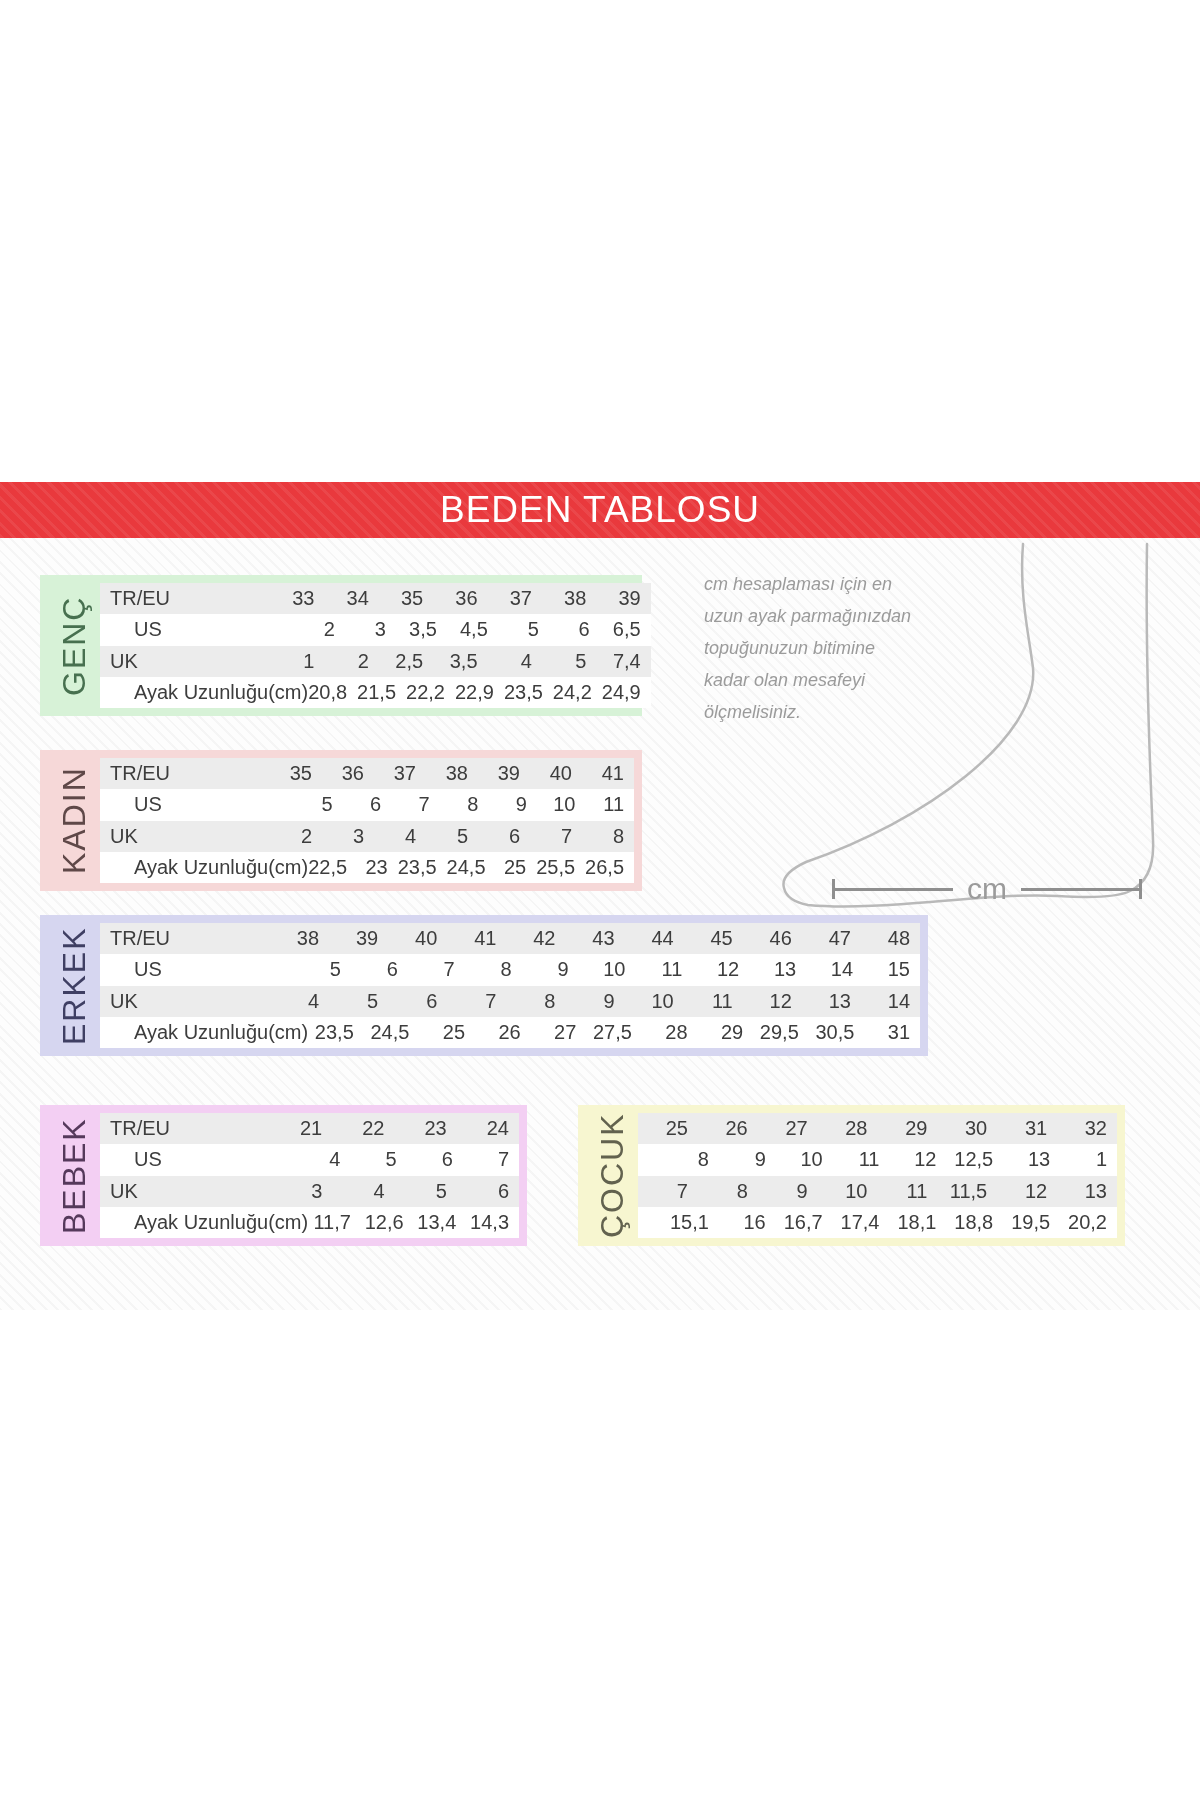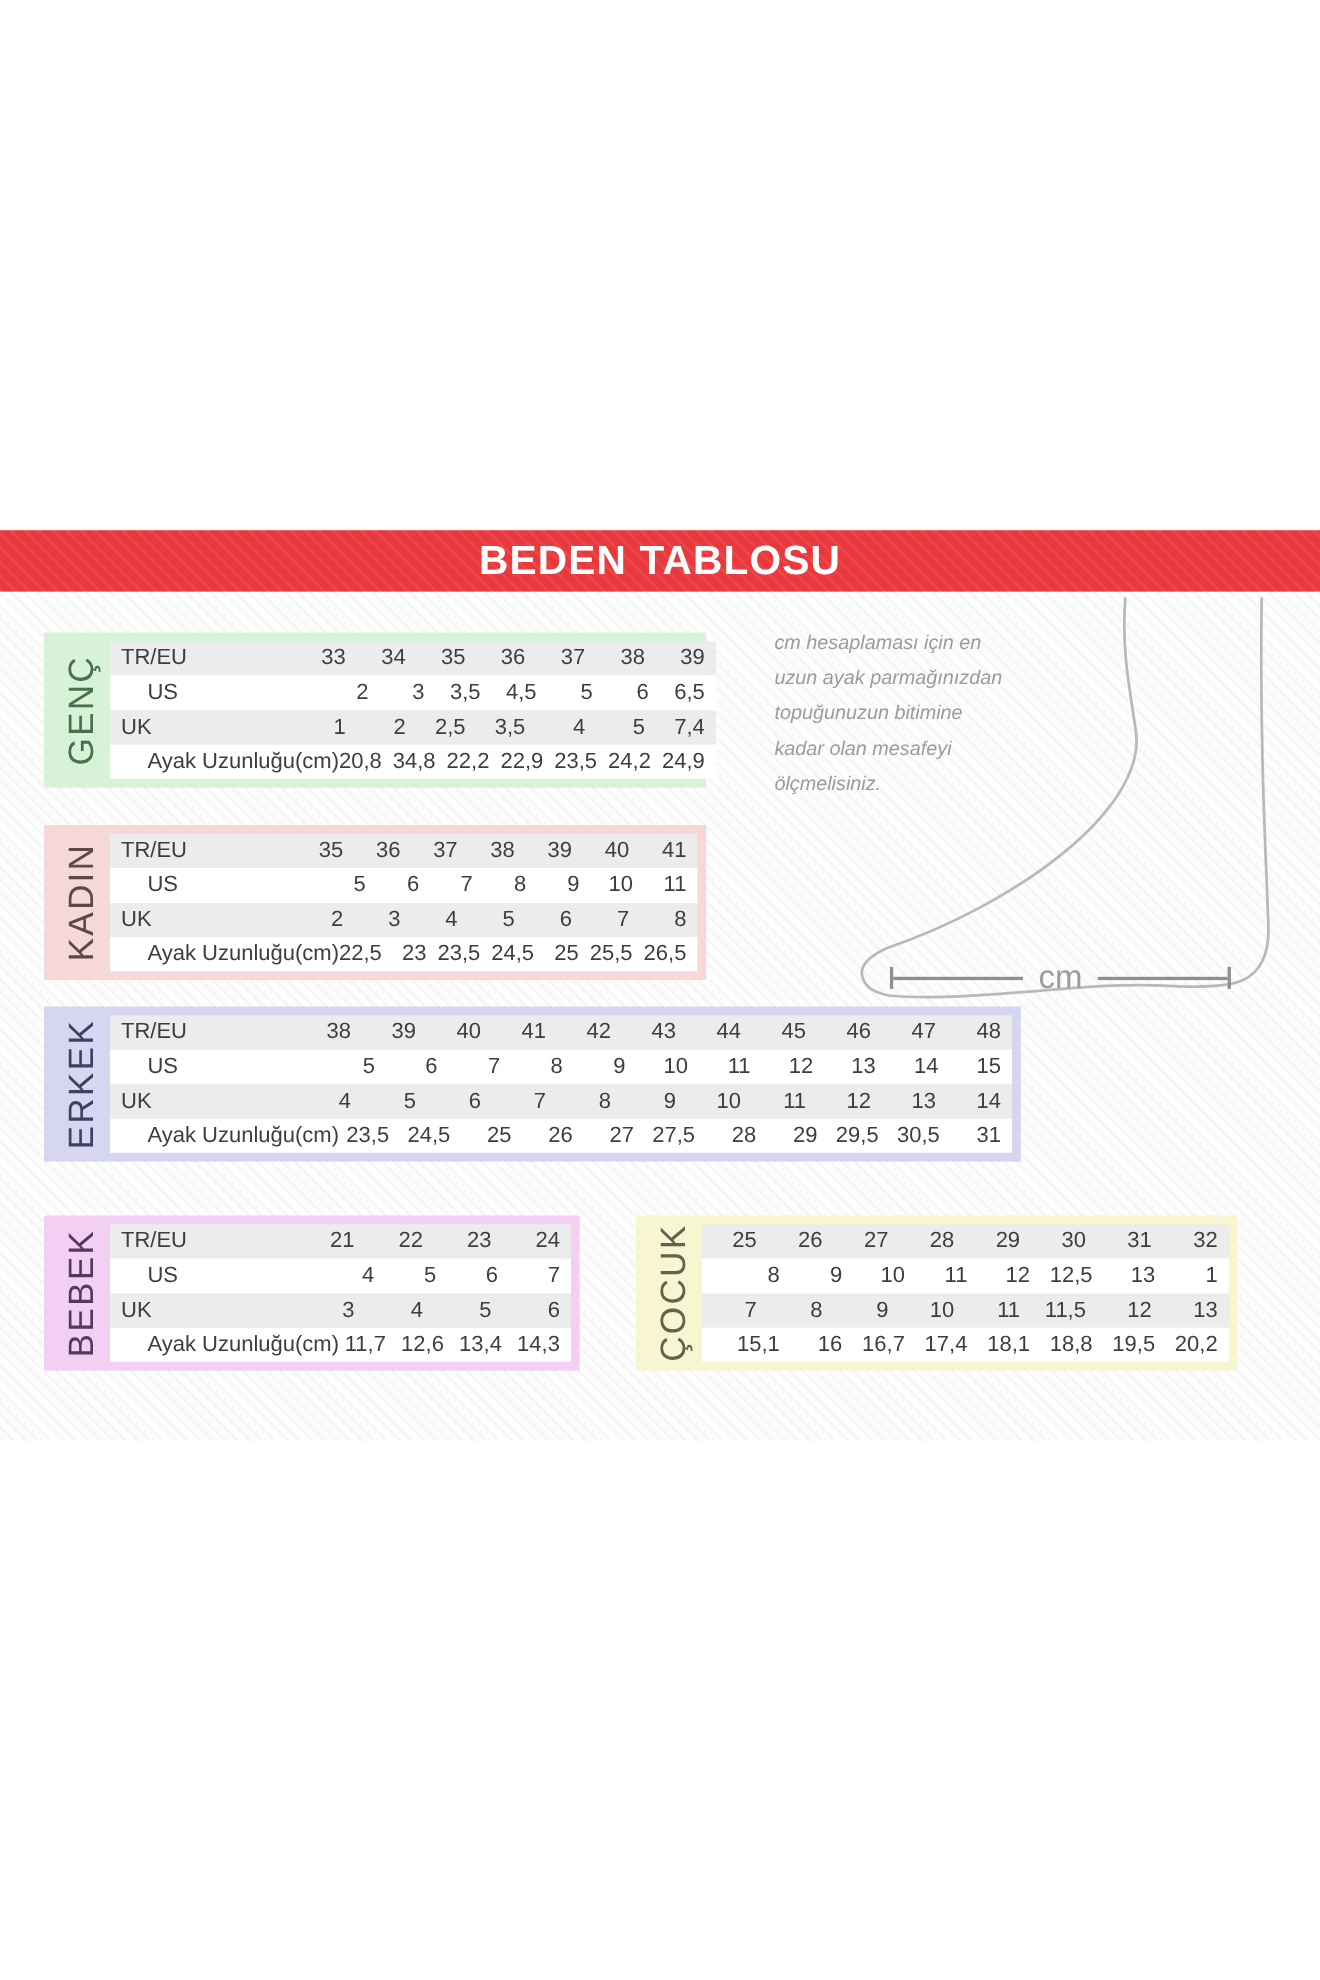--- a/index.html
+++ b/index.html
@@ -4,21 +4,21 @@
 <style>
   html,body{margin:0;padding:0;background:#ffffff;}
   .page{position:relative;width:1200px;height:1800px;background:#ffffff;overflow:hidden;
         font-family:"Liberation Sans",sans-serif;}
 
   
   .banner{position:absolute;left:0;top:482px;width:1200px;height:56px;
           background:#e9393d;
           background-image:repeating-linear-gradient(45deg,rgba(255,255,255,0.07) 0 3px,rgba(255,255,255,0) 3px 9px);
           display:flex;align-items:center;justify-content:center;}
-  .banner h1{margin:16px;color:#ffffff;font-size:37px;font-weight:700;letter-spacing:1px;}
+  .banner h1{margin:16px;color:#ffffff;font-size:37px;font-weight:400;letter-spacing:1px;}
 
   
   .content{position:absolute;left:0;top:538px;width:1200px;height:772px;
            background:#fdfdfd;
            background-image:repeating-linear-gradient(45deg,rgba(0,0,0,0.030) 0 2px,rgba(0,0,0,0) 2px 8px);}
 
   
   .size-table{position:absolute;box-sizing:border-box;padding:8px;display:flex;}
   .t-genc {left:40px;  top:37px;  width:602px; height:141px;}
   .t-kadin{left:40px;  top:212px; width:602px; height:141px;}
@@ -37,21 +37,21 @@
   .cell{flex:1;text-align:right;padding-right:10px;white-space:nowrap;}
 
   
   .note{position:absolute;left:704px;top:30px;width:250px;
         font-size:18px;line-height:32px;color:#9b9b9b;white-space:pre-line;font-style:italic;}
 
   
   .foot{position:absolute;left:758px;top:2px;width:430px;height:386px;}
 
   
-  .ruler{position:absolute;left:793px;top:338px;width:310px;height:26px;
+  .ruler{position:absolute;left:816px;top:338px;width:310px;height:26px;
          display:flex;align-items:center;padding-left:16px;}
   .ruler .cap{width:3px;height:20px;background:#8f8f8f;flex:0 0 3px;}
   .ruler .seg{flex:1;height:3px;background:#8f8f8f;}
   .ruler .lbl{font-size:30px;color:#9b9b9b;margin:0 14px;line-height:1;}
 </style>
 </head>
 <body>
 
 <div class="page">
 
@@ -91,21 +91,21 @@
               <div class="cell">2</div>
               <div class="cell">2,5</div>
               <div class="cell">3,5</div>
               <div class="cell">4</div>
               <div class="cell">5</div>
               <div class="cell">7,4</div>
             </div>
             <div class="trow odd">
               <div class="rlabel">Ayak Uzunluğu(cm)</div>
               <div class="cell">20,8</div>
-              <div class="cell">34,8</div>
+              <div class="cell">21,5</div>
               <div class="cell">22,2</div>
               <div class="cell">22,9</div>
               <div class="cell">23,5</div>
               <div class="cell">24,2</div>
               <div class="cell">24,9</div>
             </div>
           </div>
         </div>
         <div class="size-table t-kadin" style="background: rgb(246, 216, 216);">
           <div class="vlabel" style="color: rgb(95, 72, 72);">KADIN</div>

